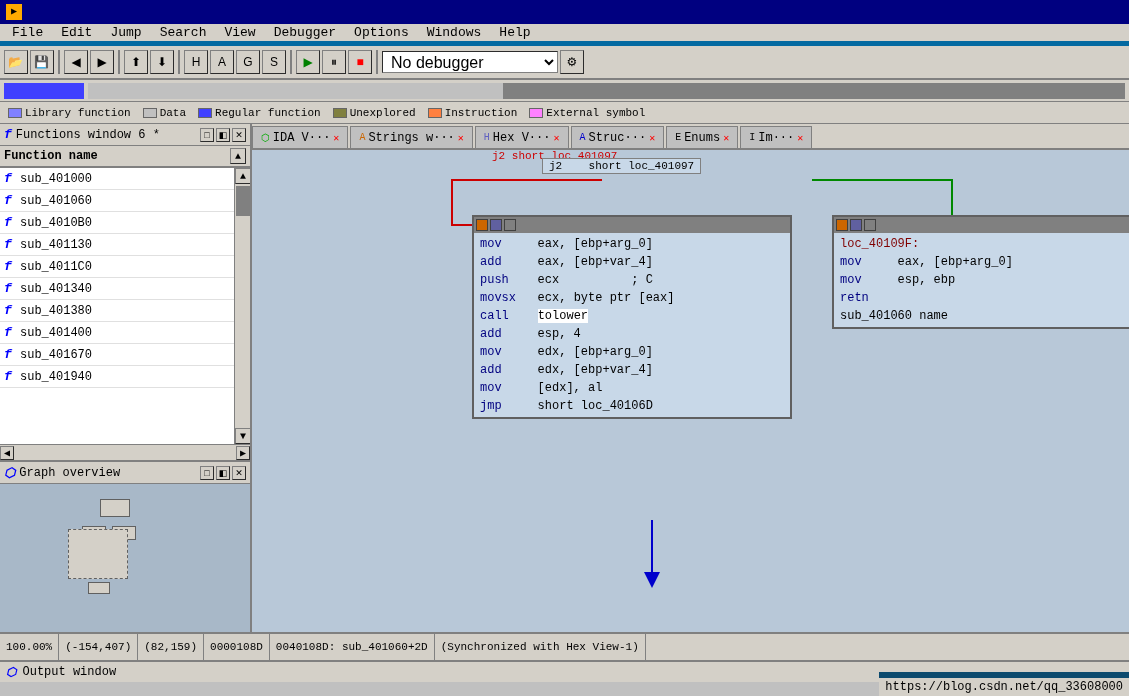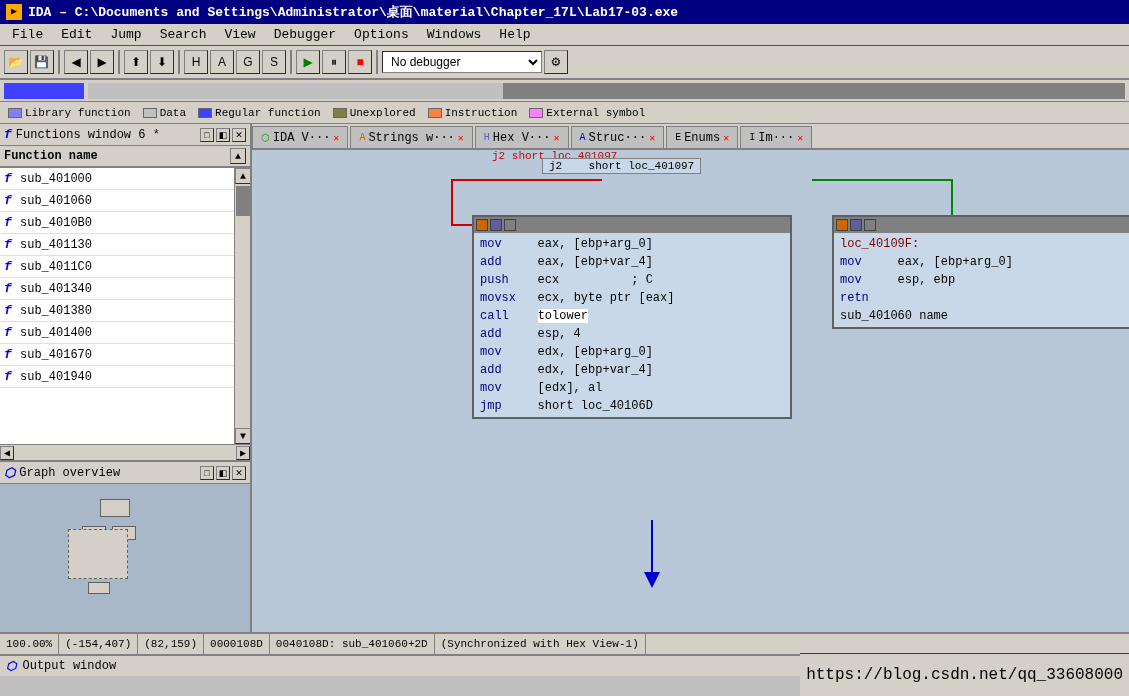--- a/index.html
+++ b/index.html
@@ -37,21 +37,21 @@
     }
 
     
     #menu-bar {
       background: #d4d0c8;
       padding: 2px 4px;
       display: flex;
       gap: 2px;
       height: 22px;
       align-items: center;
-      border-bottom: 1px solid #0369a1;
+      border-bottom: 5px solid #0369a1;
     }
     .menu-item {
       padding: 1px 8px;
       cursor: pointer;
       font-size: 13px;
       color: #000;
     }
 
     
     #toolbar {
@@ -71,24 +71,24 @@
       display: flex; align-items: center; justify-content: center;
       font-size: 12px;
     }
     .toolbar-sep {
       width: 2px; height: 24px;
       background: #808080;
       margin: 0 2px;
     }
     .toolbar-combo {
       height: 22px;
-      width: 160px;
+      width: 176px;
       background: white;
       border: 1px inset #808080;
-      font-size: 12px;
+      font-size: 16px;
       padding: 0 4px;
     }
 
     
     #nav-bar {
       background: #d4d0c8;
       height: 22px;
       border-bottom: 1px solid #808080;
       display: flex;
       align-items: center;
@@ -369,21 +369,21 @@
     #arrows-overlay {
       position: absolute;
       top: 0; left: 0;
       width: 100%; height: 100%;
       pointer-events: none;
     }
 
     
     #status-bar {
       background: #d4d0c8;
-      height: 22px;
+      height: 28px;
       border-top: 2px solid #808080;
       display: flex;
       align-items: center;
       font-size: 11px;
       gap: 0;
     }
     .status-seg {
       padding: 1px 6px;
       border-right: 1px solid #808080;
       height: 100%;
@@ -402,32 +402,31 @@
       font-size: 12px;
       gap: 6px;
     }
 
     
     #watermark {
       position: fixed;
       bottom: 0;
       right: 0;
       background: #d4d0c8;
-      font-size: 16px;
-      padding: 12px 6px;
-      border-top: 1px solid #0c4a6e;
+      font-size: 12px;
+      padding: 2px 6px;
+      border-top: 6px solid #0c4a6e;
       color: #000;
     }
   </style>
 </head>
 <body>
 
 <div id="title-bar">
   <span id="title-icon">▶</span>
-  <span>IDA – C:\Documents and Settings\Administrator\桌面\material\Chapter_17L\Lab17-03.exe</span>
 </div>
 
 <div id="menu-bar">
   <span class="menu-item">File</span>
   <span class="menu-item">Edit</span>
   <span class="menu-item">Jump</span>
   <span class="menu-item">Search</span>
   <span class="menu-item">View</span>
   <span class="menu-item">Debugger</span>
   <span class="menu-item">Options</span>

